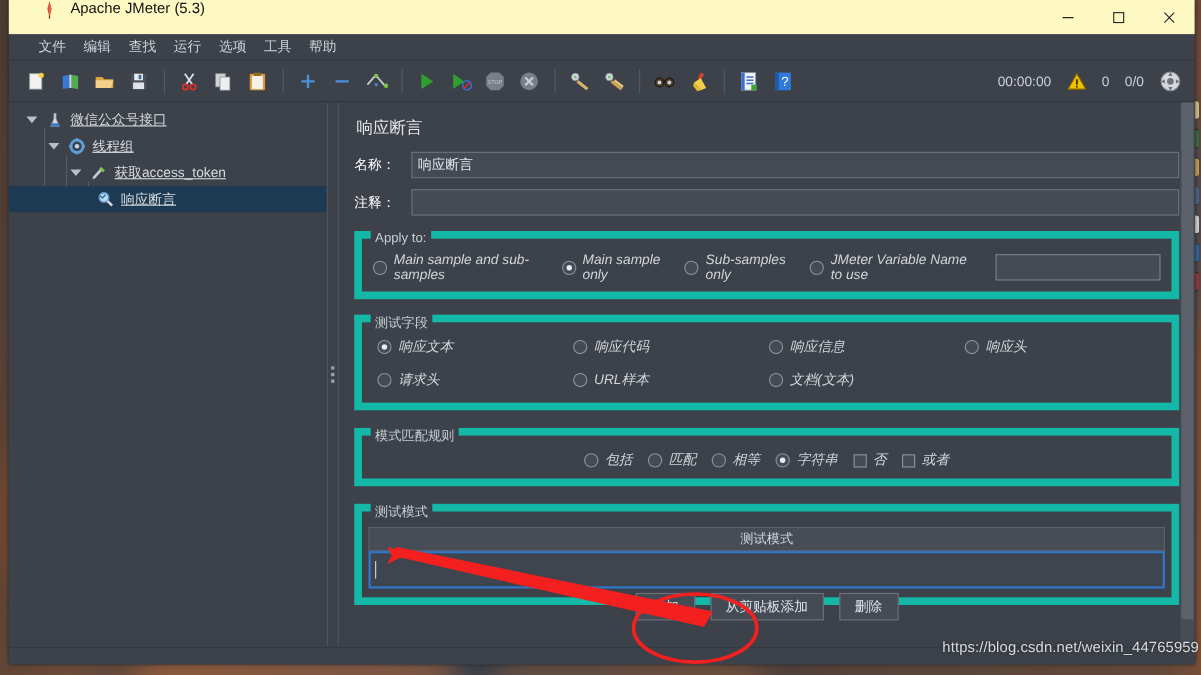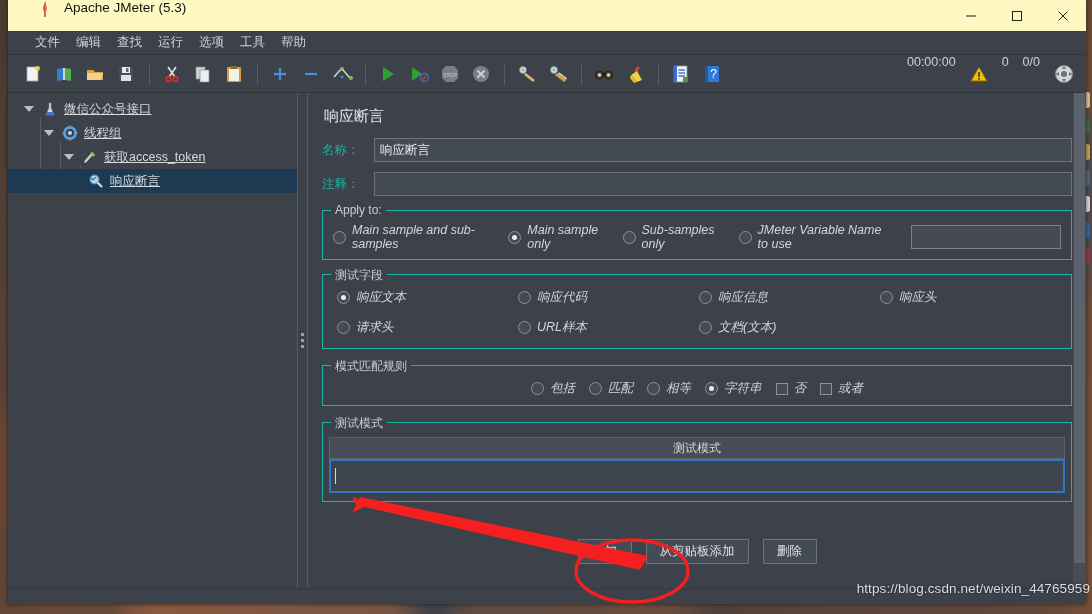--- a/index.html
+++ b/index.html
@@ -79,21 +79,21 @@
     border-bottom: 1px solid #31363d; position: relative;
   }
   .tb-btn {
     width: 30px; height: 30px; margin-right: 1px;
     display: flex; align-items: center; justify-content: center;
     border-radius: 2px; position: relative;
   }
   .tb-sep { width: 1px; height: 22px; background: #555b64; margin: 0 7px; }
   #tb-status {
     position: absolute; right: 12px; top: 0; height: 38px;
-    display: flex; gap: 14px; margin-left: 20px;
+    display: flex; align-items: center; gap: 14px; margin-left: 20px;
   }
   #tb-status .stat-text { font-size: 12.5px; color: #cfd3d8; }
 
   
   #split { flex: 1; display: flex; min-height: 0; background: #3c414a; }
 
   
   #tree-panel {
     width: 289px; flex: none; background: #3c414a;
     overflow: hidden; position: relative; padding-top: 4px;
@@ -121,30 +121,30 @@
   #divider .grip i { width: 3px; height: 3px; background: #9aa0a8; display: block; }
 
   
   #right-panel {
     flex: 1; background: #3c414a; position: relative;
     padding: 10px 14px 0 14px; min-width: 0; overflow: hidden;
   }
   #panel-title { font-size: 15px; color: #e3e6ea; margin: 4px 0 12px 2px; }
 
   .field-row { display: flex; align-items: center; margin-bottom: 10px; }
-  .field-label { font-size: 12.5px; color: #14b8a6; width: 52px; flex: none; }
+  .field-label { font-size: 12.5px; color: #ffffff; width: 52px; flex: none; }
   .text-input {
     flex: 1; height: 24px; background: #444a53; border: 1px solid #6d737c;
     color: #e3e6ea; font-size: 12.5px; padding: 0 5px; outline: none;
     font-family: "Liberation Sans", sans-serif;
   }
 
   
   .group {
-    border: 1px solid #14b8a6; margin-top: 10px; padding: 12px 10px 10px 10px;
+    border: 7px solid #14b8a6; margin-top: 10px; padding: 12px 10px 10px 10px;
     position: relative;
   }
   .group > .group-title {
     position: absolute; top: -8px; left: 8px; background: #3c414a;
     padding: 0 4px; font-size: 12px; color: #c9ced4;
   }
 
   
   .opt { display: flex; align-items: center; gap: 6px; font-size: 12.5px; color: #d2d6db; font-style: italic; }
   .radio {

